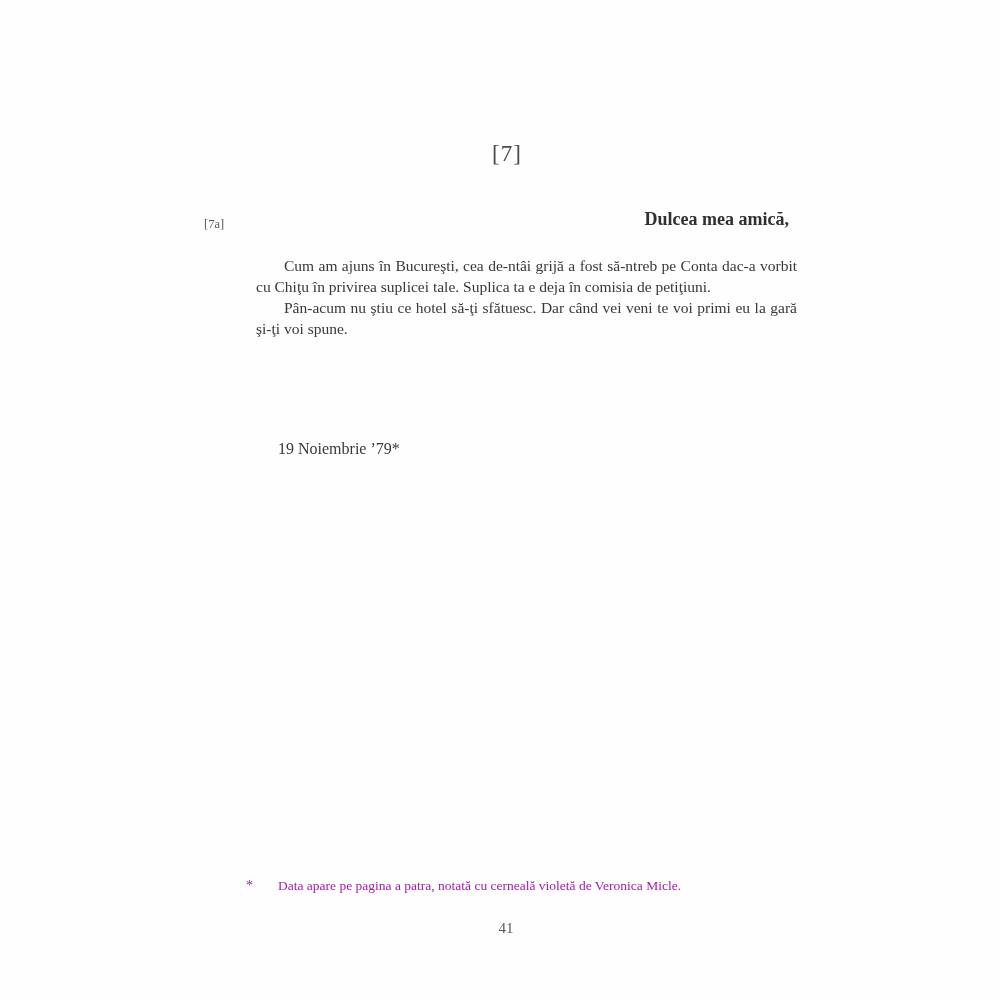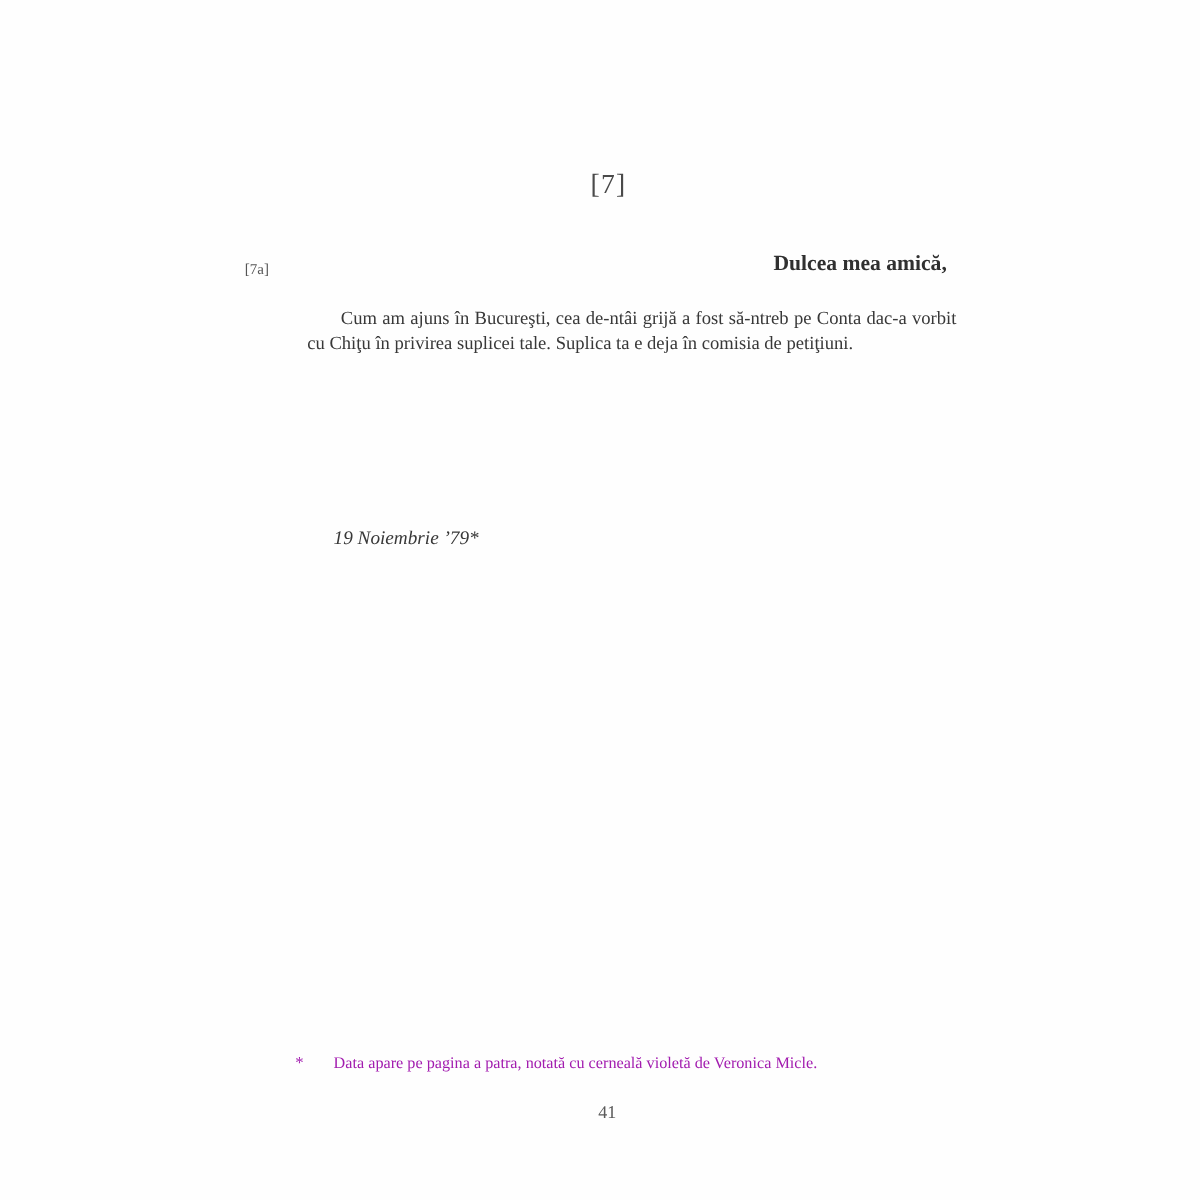--- a/index.html
+++ b/index.html
@@ -66,21 +66,20 @@
     left: 513px;
     font-size: 15.5px;
     line-height: 21px;
     color: #383838;
   }
   .date-line {
     position: absolute;
     top: 440px;
     left: 278px;
     font-size: 16px;
-    font-style: italic;
     color: #383838;
   }
   .footnote {
     position: absolute;
     top: 878px;
     left: 246px;
     width: 540px;
     font-size: 13.5px;
     color: #a21caf;
   }
@@ -107,20 +106,21 @@
 <div class="page">
 
   <div class="section-number">[7]</div>
 
   <span class="margin-label">[7a]</span>
 
   <div class="salutation">Dulcea mea amică,</div>
 
   <div class="letter-body">
     <p>Cum am ajuns în Bucureşti, cea de-ntâi grijă a fost să-ntreb pe Conta dac-a vorbit cu Chiţu în privirea suplicei tale. Suplica ta e deja în comisia de petiţiuni.</p>
+    <p>Pân-acum nu ştiu ce hotel să-ţi sfătuesc. Dar când vei veni te voi primi eu la gară şi-ţi voi spune.</p>
   </div>
 
 
   <div class="date-line">19 Noiembrie ’79*</div>
 
   <div class="footnote">
     <span class="marker">*</span><span>Data apare pe pagina a patra, notată cu cerneală violetă de Veronica Micle.</span>
   </div>
 
   <div class="page-number">41</div>

